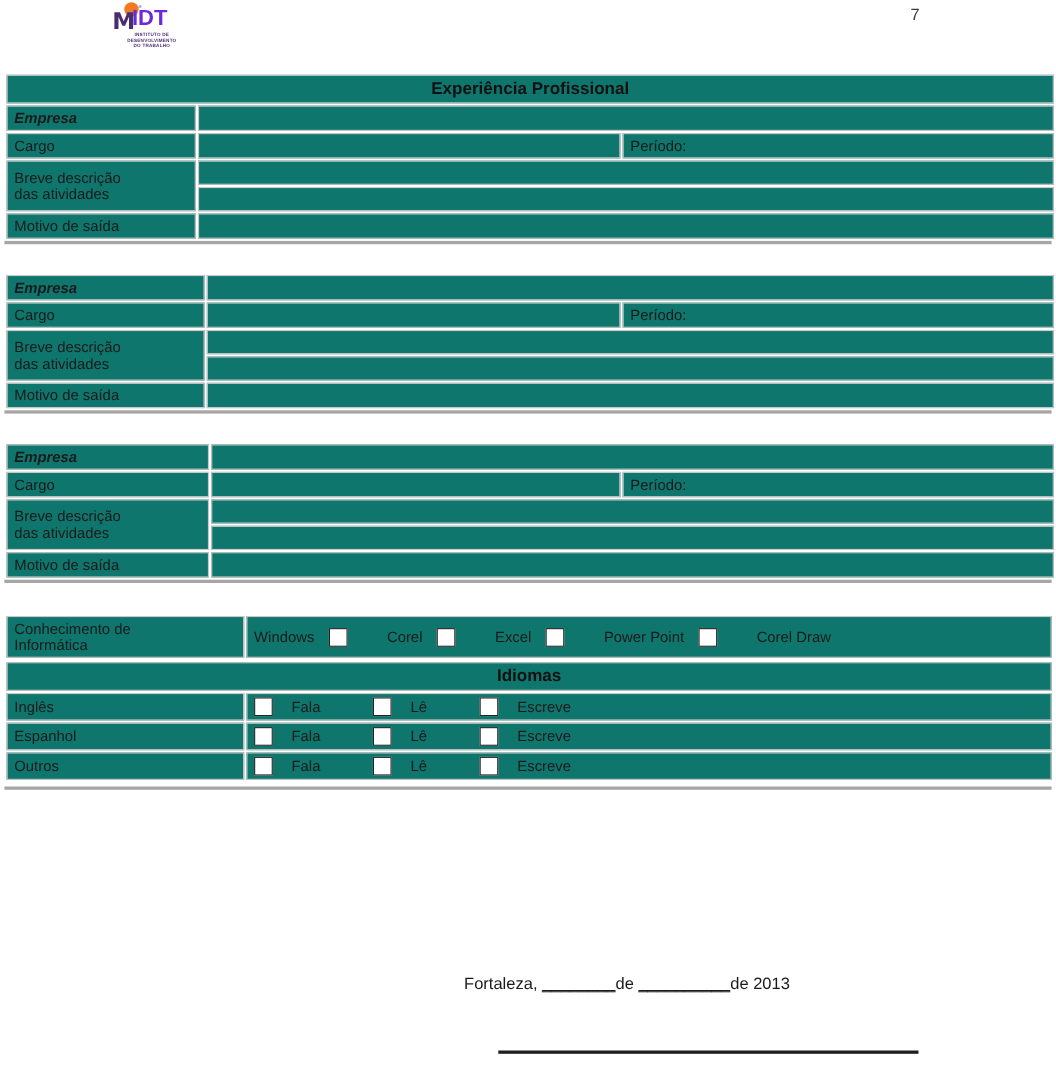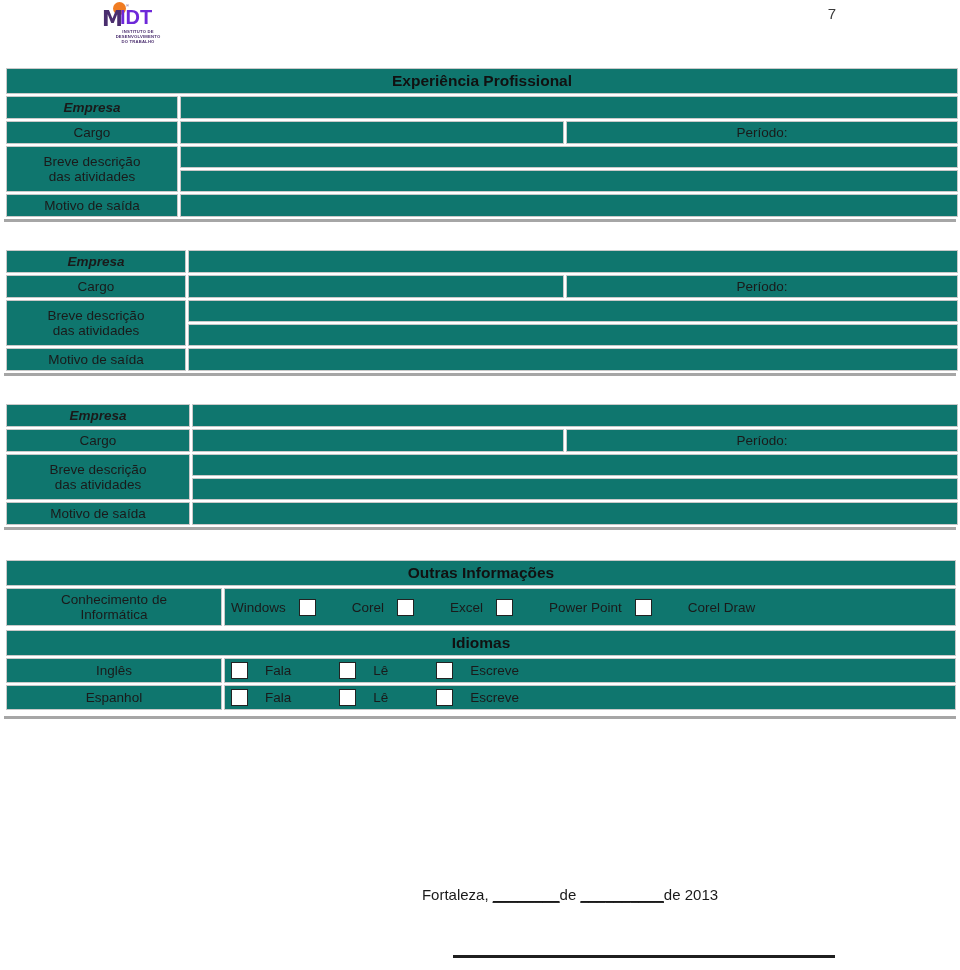--- a/index.html
+++ b/index.html
@@ -112,21 +112,21 @@
     height: 22px;
     box-sizing: border-box;
   }
   td.hdr {
     text-align: center;
     font-weight: bold;
     font-size: 15.5px;
     height: 26px;
     color: #111;
   }
-  td.lbl        { color: #1a1a1a; text-align: center; }
+  td.lbl        { color: #1a1a1a; }
   td.lbl-em     { font-weight: bold; font-style: italic; }
   td.tall       { height: 29px; }
   td.blank      { }
   .nowrap       { white-space: nowrap; }
 
   
   .exp { width: 952px; }
   .exp1 { margin-top: 14px; }
   .exp2 { margin-top: 26px; }
   .exp3 { margin-top: 26px; }
@@ -313,23 +313,20 @@
   </table>
 </div>
 
 <div class="block other" style="border-bottom:none;">
   <table class="block-inner">
     <colgroup>
       <col style="width:216px">
       <col style="width:732px">
     </colgroup>
     <tbody>
-      <tr>
-        <td class="hdr" colspan="2">Outras Informações</td>
-      </tr>
       <tr>
         <td class="lbl tall">
           <div>Conhecimento de</div>
           <div>Informática</div>
         </td>
         <td class="tall">
           <div class="cbrow">
             <span class="cbtext">Windows</span>
             <span class="cb"></span>
             <span class="sp-sm"></span>
@@ -386,20 +383,35 @@
             <span class="lang-gap"></span>
             <span class="cb lang-cb"></span>
             <span class="cbtext">Lê</span>
             <span class="lang-gap"></span>
             <span class="cb lang-cb"></span>
             <span class="cbtext">Escreve</span>
           </div>
         </td>
       </tr>
 
+      <tr>
+        <td class="lbl">Outros</td>
+        <td>
+          <div class="cbrow">
+            <span class="cb lang-cb"></span>
+            <span class="cbtext">Fala</span>
+            <span class="lang-gap"></span>
+            <span class="cb lang-cb"></span>
+            <span class="cbtext">Lê</span>
+            <span class="lang-gap"></span>
+            <span class="cb lang-cb"></span>
+            <span class="cbtext">Escreve</span>
+          </div>
+        </td>
+      </tr>
     </tbody>
   </table>
 </div>
 
 <div class="footer-rule"></div>
 
 <div class="sign-line-wrap">
   <div class="place-date">
     <span>Fortaleza,</span>
     <span class="ul">________</span><span>de</span>

